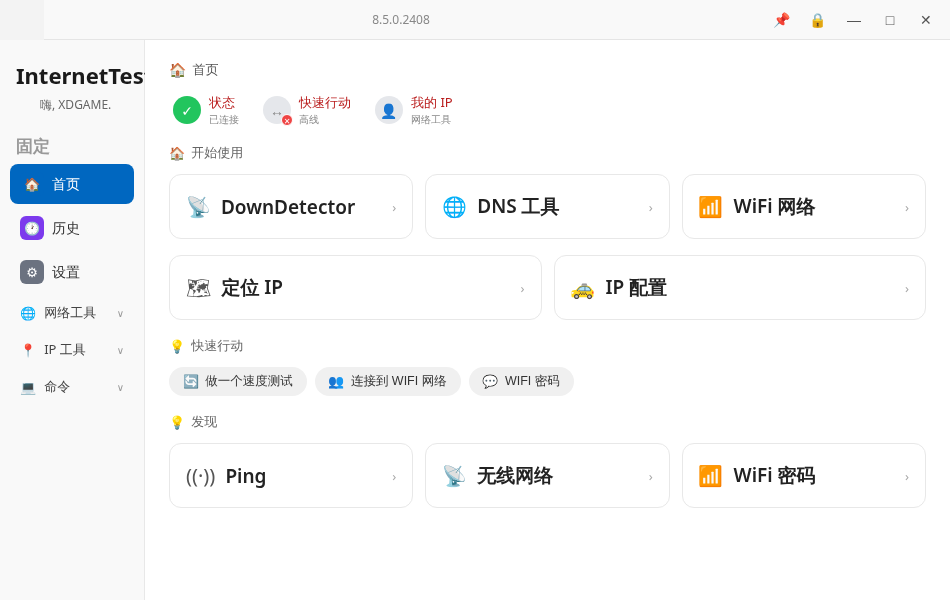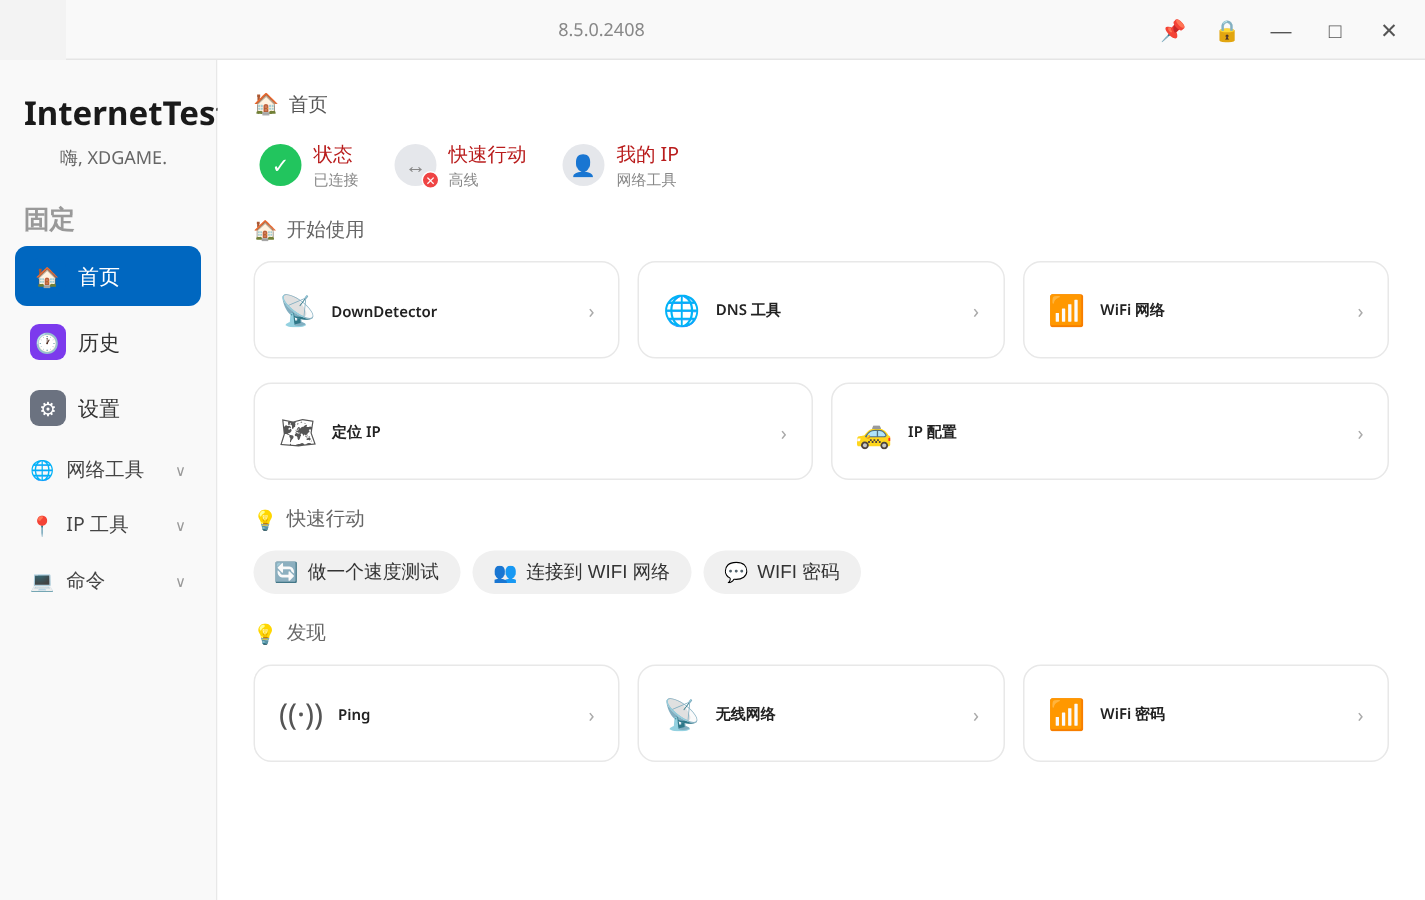--- a/index.html
+++ b/index.html
@@ -205,21 +205,21 @@
     .tool-card-left {
       display: flex;
       align-items: center;
       gap: 10px;
     }
     .tool-icon {
       font-size: 20px;
       color: #555;
     }
     .tool-label {
-      font-size: 10px;
+      font-size: 19px;
       font-weight: 600;
       color: #222;
     }
     .tool-arrow {
       font-size: 13px;
       color: #aaa;
     }
 
     
     .quick-actions {

